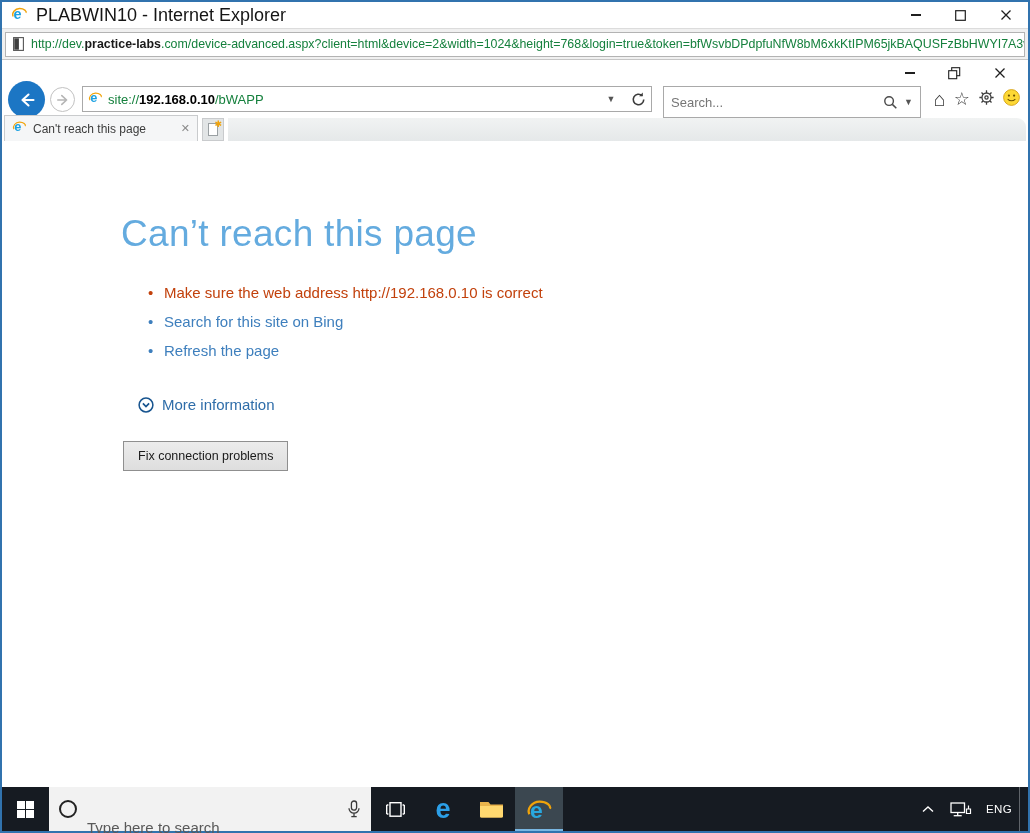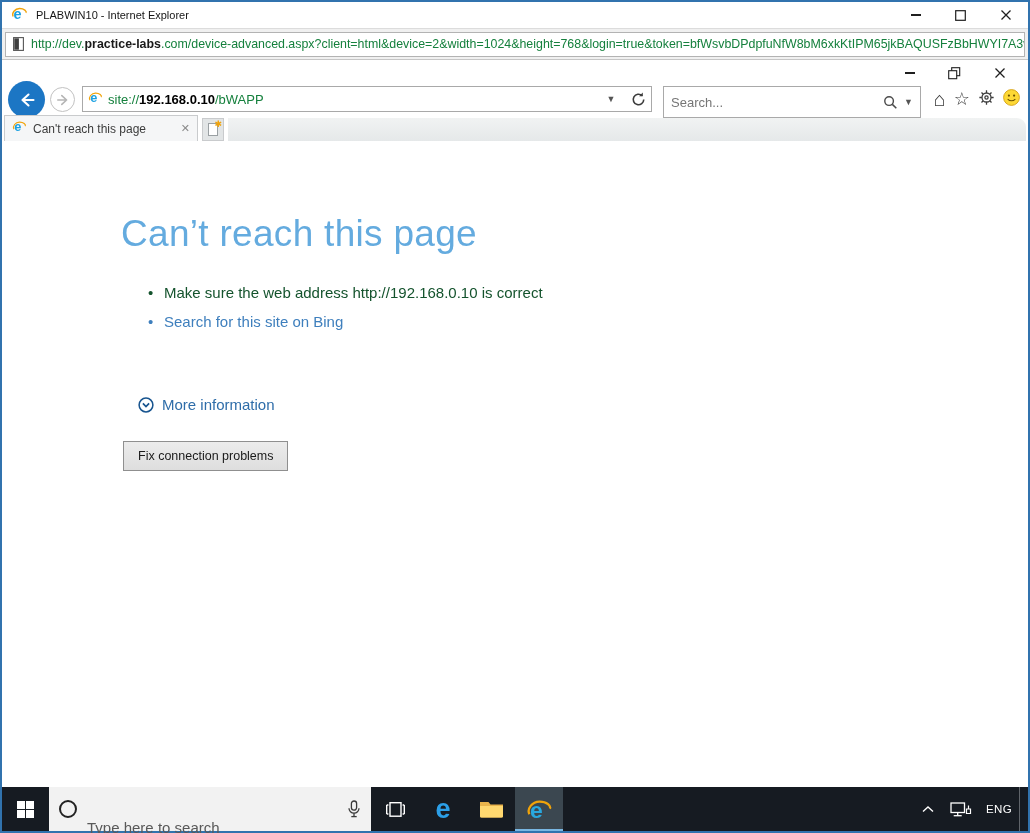--- a/index.html
+++ b/index.html
@@ -3,21 +3,21 @@
 <meta charset="utf-8">
 <style>
   * { box-sizing: border-box; margin: 0; padding: 0; }
   html,body { width:1030px; height:833px; overflow:hidden; }
   body { font-family:"Liberation Sans", sans-serif; }
 
   .window { position:relative; width:1030px; height:833px; border:2px solid #3173ae; background:#fff; }
 
   
   .outer-titlebar { height:26px; background:#fff; display:flex; align-items:center; padding-left:9px; gap:8px; }
-  .outer-title { font-size:11px; color:#151515; }
+  .outer-title { font-size:18px; color:#151515; }
   .win-controls { margin-left:auto; display:flex; height:100%; }
   .win-ctl { width:45px; height:26px; display:flex; align-items:center; justify-content:center; color:#1f1f1f; font-size:13px; cursor:default; }
   .min-bar { width:10px; height:1.5px; background:#1f1f1f; }
 
   
   .outer-urlstrip { height:32px; background:#f0f0f0; border-top:1px solid #dcdcdc; border-bottom:1px solid #c6c6c6; display:flex; align-items:center; padding:0 3px; }
   .outer-urlfield { flex:1; height:25px; background:#fff; border:1px solid #b3b3b3; display:flex; align-items:center; padding:0 7px; gap:7px; font-size:12.4px; white-space:nowrap; overflow:hidden; }
   .url-dim { color:#15803d; }
   .url-domain { color:#1a1a1a; font-weight:600; }
 
@@ -50,21 +50,21 @@
   .newtab { position:absolute; left:198px; top:3px; width:22px; height:23px; background:#e2e5e6; border:1px solid #c9cbcd; display:flex; align-items:center; justify-content:center; }
   .newtab-page { position:relative; width:10px; height:13px; background:#fff; border:1px solid #9aa0a3; }
   .sparkle { position:absolute; top:-5px; right:-5px; color:#f0a30a; font-size:9px; }
   .cmdstrip { position:absolute; left:224px; top:3px; right:0; height:23px; background:linear-gradient(#f1f3f3,#e5e8e9); border-top-right-radius:9px; }
 
   
   .err-heading { position:absolute; left:119px; top:153px; font-size:37px; font-weight:300; color:#64abdf; letter-spacing:0.3px; }
   .error-list { position:absolute; left:140px; top:224px; list-style:none; }
   .error-list li { position:relative; padding-left:22px; font-size:15px; margin-bottom:12px; line-height:17px; }
   .error-list li::before { content:"•"; position:absolute; left:6px; top:0; }
-  .li-plain { color:#14532d; }
+  .li-plain { color:#c2410c; }
   .li-link, .li-link a { color:#3e7fbd; text-decoration:none; cursor:pointer; }
   .more-info { position:absolute; left:136px; top:336px; display:flex; align-items:center; gap:8px; cursor:pointer; }
   .more-info-label { font-size:15px; color:#2e6da9; }
   .fix-btn { position:absolute; left:121px; top:381px; height:30px; padding:0 14px; font-size:12.5px; font-family:inherit; color:#1a1a1a; background:linear-gradient(#ececec,#dedede); border:1px solid #8f8f8f; cursor:pointer; }
 
   
   .taskbar { height:44px; background:#161b22; display:flex; align-items:stretch; }
   .start { width:47px; display:flex; align-items:center; justify-content:center; }
   .tb-search { width:322px; background:#f2f2f2; display:flex; align-items:center; padding:0 10px; gap:10px; }
   .cortana-ring { width:18px; height:18px; border:2.2px solid #222; border-radius:50%; flex:none; }
@@ -212,20 +212,21 @@
             <span class="sparkle">✱</span>
           </span>
       </div>
       <div class="cmdstrip"></div>
     </div>
 
     <div class="err-heading">Can’t reach this page</div>
     <ul class="error-list">
       <li class="li-plain">Make sure the web address http://192.168.0.10 is correct</li>
       <li class="li-link">Search for this site on Bing</li>
+      <li class="li-link">Refresh the page</li>
     </ul>
     <div class="more-info">
       <svg width="16" height="16" viewBox="0 0 16 16">
           <circle cx="8" cy="8" r="6.9" fill="#fff" stroke="#17548f" stroke-width="1.5"></circle>
           <path d="M4.9 6.4 L8 9.6 L11.1 6.4" fill="none" stroke="#17548f" stroke-width="1.7"></path>
         </svg>
       <span class="more-info-label">More information</span>
     </div>
     <button class="fix-btn">Fix connection problems</button>
   </div>

